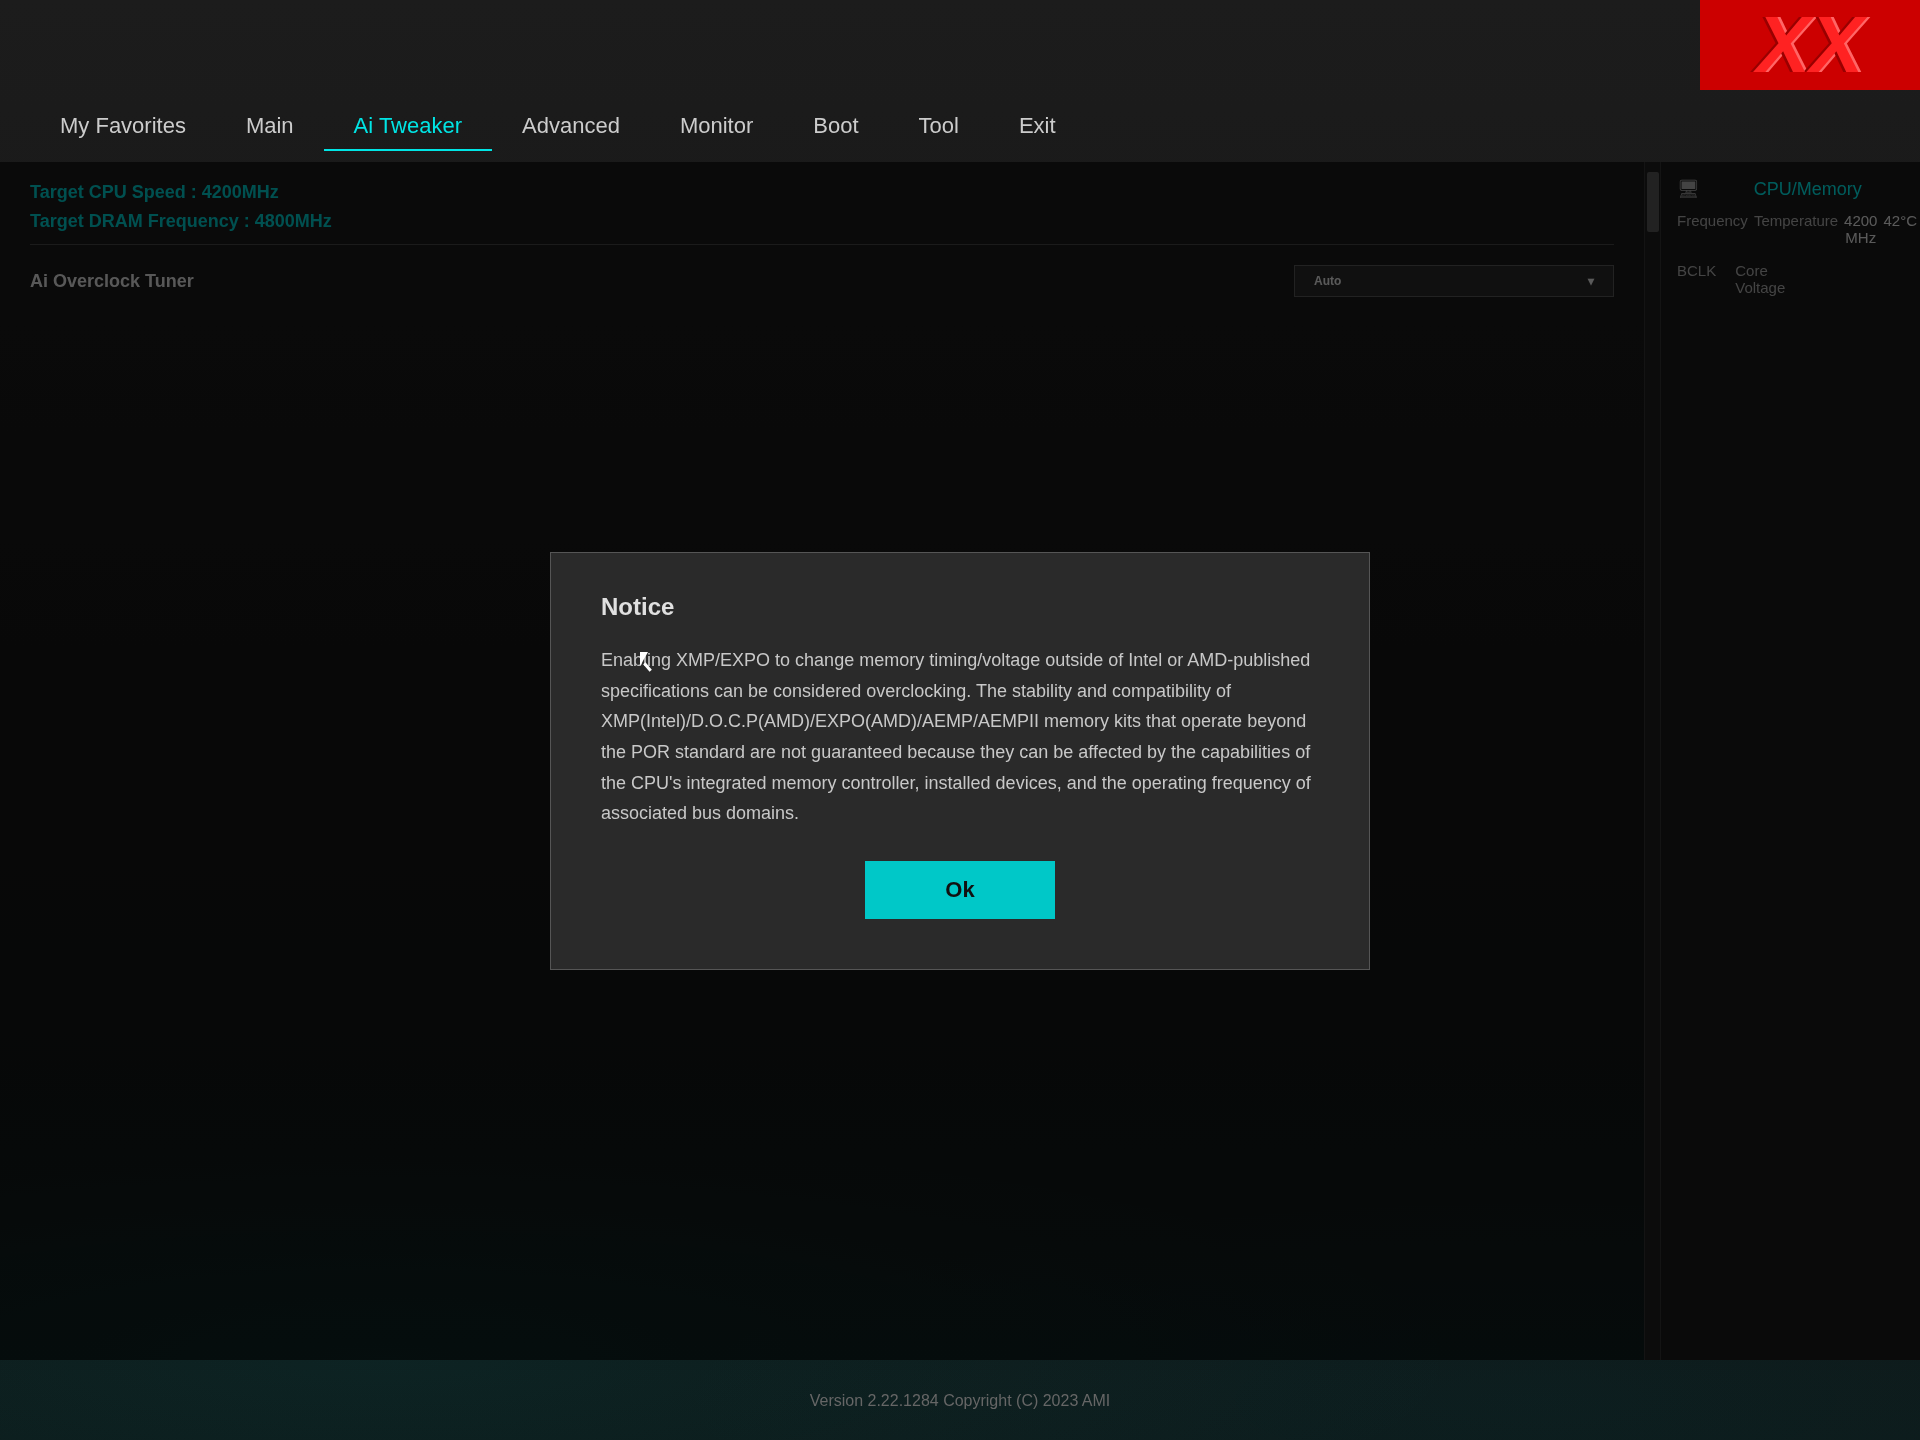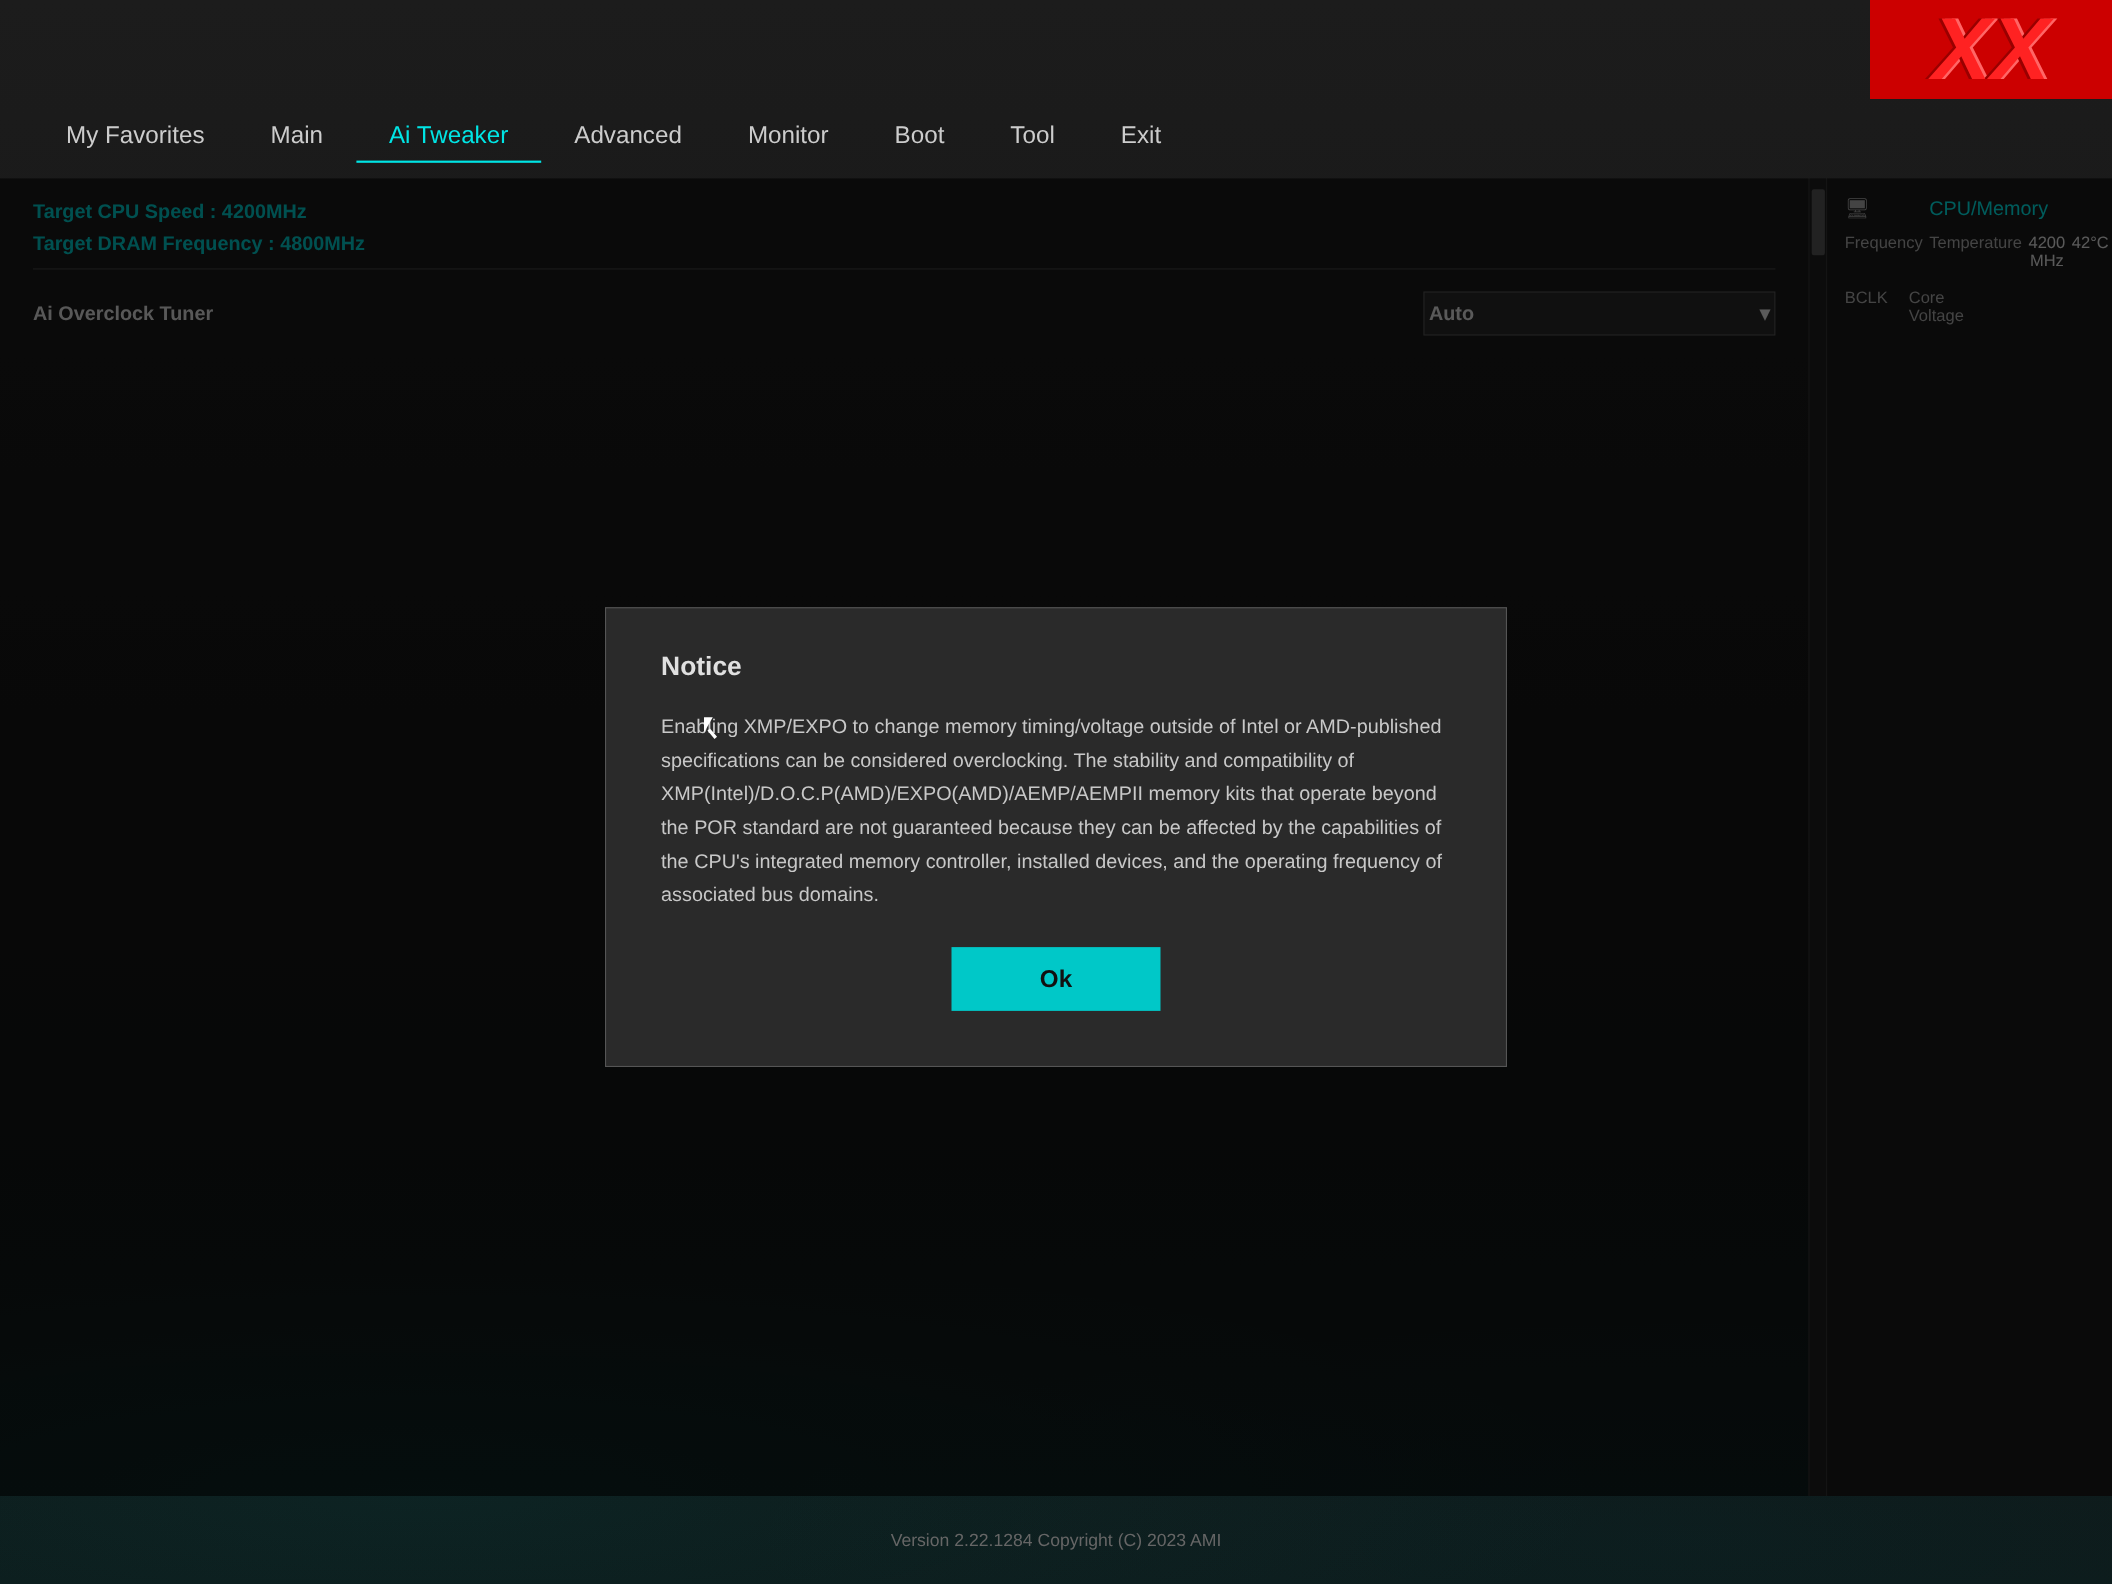--- a/index.html
+++ b/index.html
@@ -148,21 +148,21 @@
       text-shadow: -3px 0 #990000, 3px 0 #ff6666;
     }
 
     
     .nav-menu {
       background: #0369a1;
       display: flex;
       align-items: center;
       height: 72px;
       padding: 0 30px;
-      border-bottom: 7px solid #bef264;
+      border-bottom: 1px solid #bef264;
       flex-shrink: 0;
     }
 
     .nav-item {
       padding: 8px 30px;
       font-size: 22px;
       color: #ccc;
       cursor: pointer;
       position: relative;
     }
@@ -244,22 +244,22 @@
 
     .setting-label {
       font-size: 18px;
       color: #ddd;
     }
 
     .setting-dropdown {
       background: #2a2a2a;
       border: 1px solid #555;
       color: #e0e0e0;
-      padding: 8px 4px;
-      font-size: 18px;
+      padding: 8px 19px;
+      font-size: 12px;
       width: 320px;
       display: flex;
       align-items: center;
       justify-content: space-between;
       cursor: pointer;
     }
 
     
     .modal-overlay {
       position: absolute;

